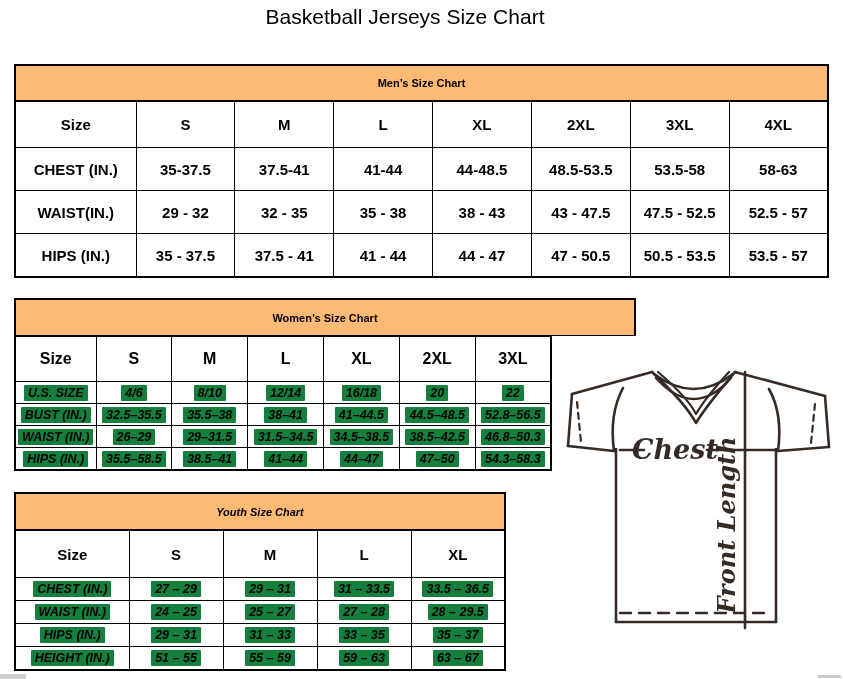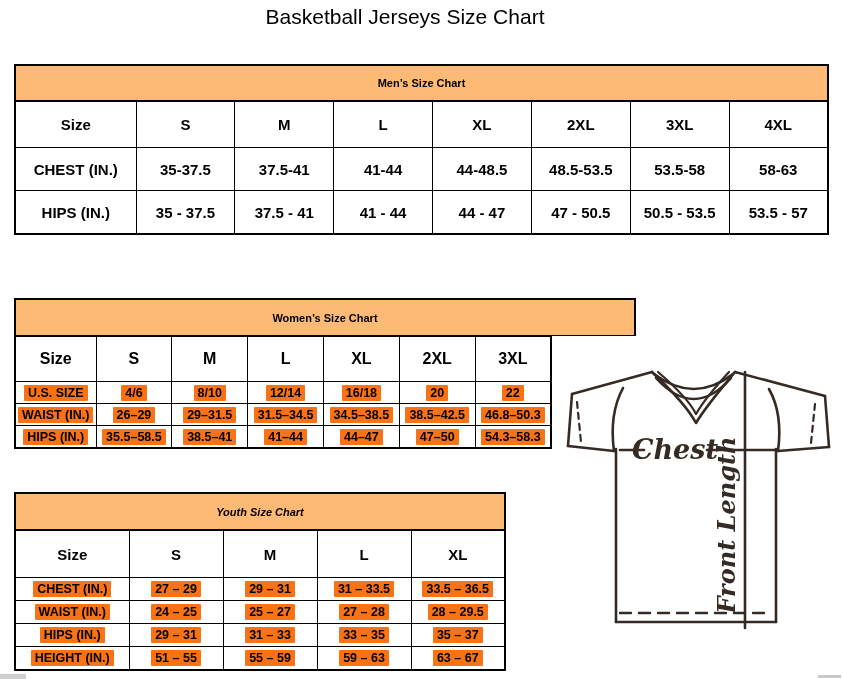--- a/index.html
+++ b/index.html
@@ -37,21 +37,21 @@
   
   #youth-band{left:14px;top:492px;width:492px;height:38px;position:absolute;font-style:italic;}
   #youth-table{position:absolute;left:14px;top:530px;width:492px;}
   #youth-table tr.head-row th{height:46px;font-size:15px;}
   #youth-table tbody td, #youth-table tbody th{height:22px;font-size:12.5px;}
 
   col.label-col-men{width:121px;}
   col.label-col-women{width:81px;}
   col.label-col-youth{width:114px;}
 
-  .hl{background:#f97316;padding:1px 4px;border-radius:1px;}
+  .hl{background:#15803d;padding:1px 4px;border-radius:1px;font-style:italic;}
 
   .jersey-wrap{position:absolute;left:557px;top:362px;width:285px;height:302px;}
   .jersey-wrap svg{display:block;}
   .diag-text{
     font-family:"DejaVu Serif", serif;font-style:italic;font-weight:bold;
   }
   .fragment{position:absolute;background:#cfcfcf;}
   #frag-left{left:0;top:674px;width:26px;height:5px;}
   #frag-right{left:818px;top:675px;width:23px;height:3px;background:#c9c9c9;}
 </style>
@@ -84,20 +84,30 @@
         <td>CHEST (IN.)</td>
         <td>35-37.5</td>
         <td>37.5-41</td>
         <td>41-44</td>
         <td>44-48.5</td>
         <td>48.5-53.5</td>
         <td>53.5-58</td>
         <td>58-63</td>
       </tr>
       <tr>
+        <td>WAIST(IN.)</td>
+        <td>29 - 32</td>
+        <td>32 - 35</td>
+        <td>35 - 38</td>
+        <td>38 - 43</td>
+        <td>43 - 47.5</td>
+        <td>47.5 - 52.5</td>
+        <td>52.5 - 57</td>
+      </tr>
+      <tr>
         <td>HIPS (IN.)</td>
         <td>35 - 37.5</td>
         <td>37.5 - 41</td>
         <td>41 - 44</td>
         <td>44 - 47</td>
         <td>47 - 50.5</td>
         <td>50.5 - 53.5</td>
         <td>53.5 - 57</td>
       </tr>
     </tbody>
@@ -125,20 +135,29 @@
       <tr>
         <td><span class="hl">U.S. SIZE</span></td>
         <td><span class="hl">4/6</span></td>
         <td><span class="hl">8/10</span></td>
         <td><span class="hl">12/14</span></td>
         <td><span class="hl">16/18</span></td>
         <td><span class="hl">20</span></td>
         <td><span class="hl">22</span></td>
       </tr>
       <tr>
+        <td><span class="hl">BUST (IN.)</span></td>
+        <td><span class="hl">32.5–35.5</span></td>
+        <td><span class="hl">35.5–38</span></td>
+        <td><span class="hl">38–41</span></td>
+        <td><span class="hl">41–44.5</span></td>
+        <td><span class="hl">44.5–48.5</span></td>
+        <td><span class="hl">52.8–56.5</span></td>
+      </tr>
+      <tr>
         <td><span class="hl">WAIST (IN.)</span></td>
         <td><span class="hl">26–29</span></td>
         <td><span class="hl">29–31.5</span></td>
         <td><span class="hl">31.5–34.5</span></td>
         <td><span class="hl">34.5–38.5</span></td>
         <td><span class="hl">38.5–42.5</span></td>
         <td><span class="hl">46.8–50.3</span></td>
       </tr>
       <tr>
         <td><span class="hl">HIPS (IN.)</span></td>

